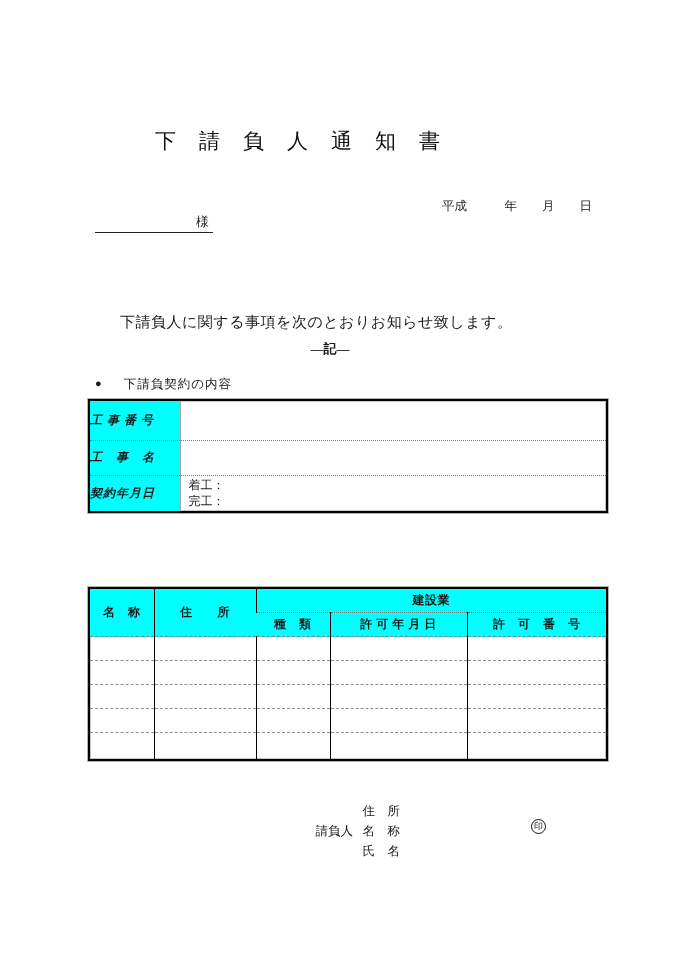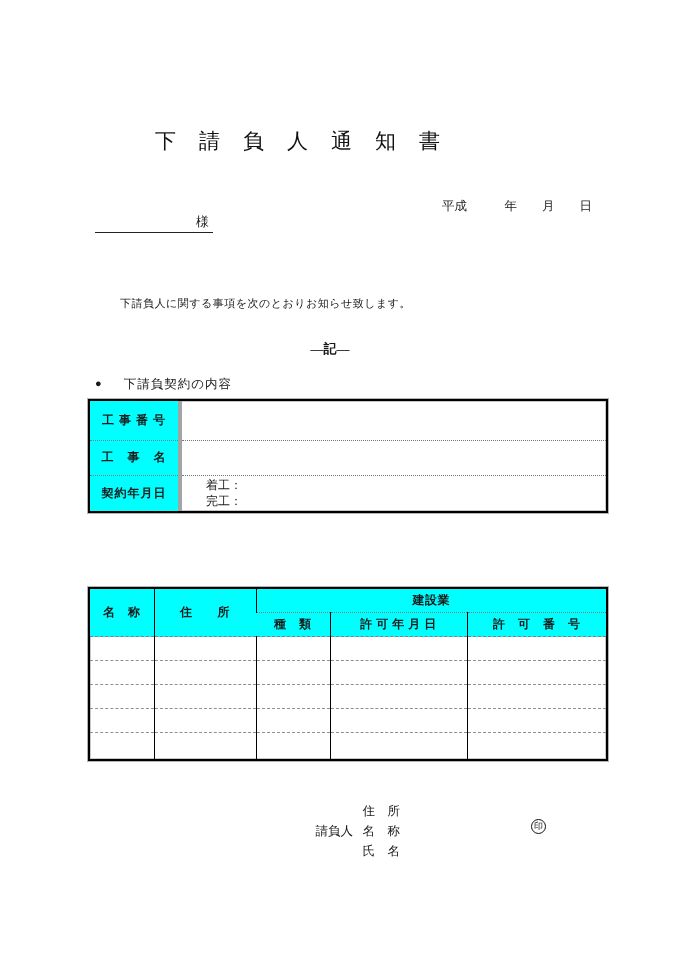--- a/index.html
+++ b/index.html
@@ -13,21 +13,21 @@
   }
   .date-line{
     position:absolute;top:167px;right:88px;font-size:12.5px;white-space:pre;color:#222;margin-top:31px;
   }
   .addressee{
     position:absolute;top:213px;left:95px;width:118px;height:20px;
     border-bottom:1px solid #222;text-align:right;font-size:13px;
     padding-right:4px;box-sizing:border-box;
   }
   .notice{
-    position:absolute;top:296px;left:120px;font-size:11px;letter-spacing:0.5px;
+    position:absolute;top:313px;left:120px;font-size:15px;letter-spacing:0.5px;
   }
   .divider{
     position:absolute;top:340px;left:0;width:660px;text-align:center;
     font-size:13px;font-weight:bold;
   }
   .section{
     position:absolute;top:376px;left:95px;font-size:12.5px;
   }
   .section .bullet{font-size:11px;position:relative;top:-1px;}
   .section .heading{margin-left:22px;letter-spacing:1px;}
@@ -40,25 +40,25 @@
     background:#fff;
   }
   .thickbox table{
     width:100%;border-collapse:collapse;table-layout:fixed;
   }
 
   
   #contract-box{top:399px;}
   .t1 td{font-size:12px;vertical-align:middle;padding:0;}
   .t1 td.lbl{
-    background:var(--hdr,#00ffff);text-align:center;font-weight:bold;
-    border-right:4px solid #a3a3a3;letter-spacing:1px;white-space:pre;
+    background:var(--hdr,#00ffff);font-weight:bold;
+    border-right:1px solid #a3a3a3;letter-spacing:1px;white-space:pre;font-style:italic;
   }
   .t1 tr + tr td{border-top:1px dotted #787878;}
-  .t1 td.val{padding-left:24px;}
+  .t1 td.val{padding-left:8px;}
   .t1 .vline{line-height:16px;font-size:12px;}
   .t1 .r1{height:39px;} .t1 .r2{height:35px;} .t1 .r3{height:30px;}
   .t1 .r4{height:36px;} .t1 .r5{height:30px;}
 
   
   #licenses-box{top:587px;}
   .t2 th,.t2 td{padding:0;font-size:12px;}
   .t2 th{
     background:var(--hdr,#00ffff);font-weight:bold;text-align:center;
     vertical-align:middle;white-space:pre;letter-spacing:0.5px;

